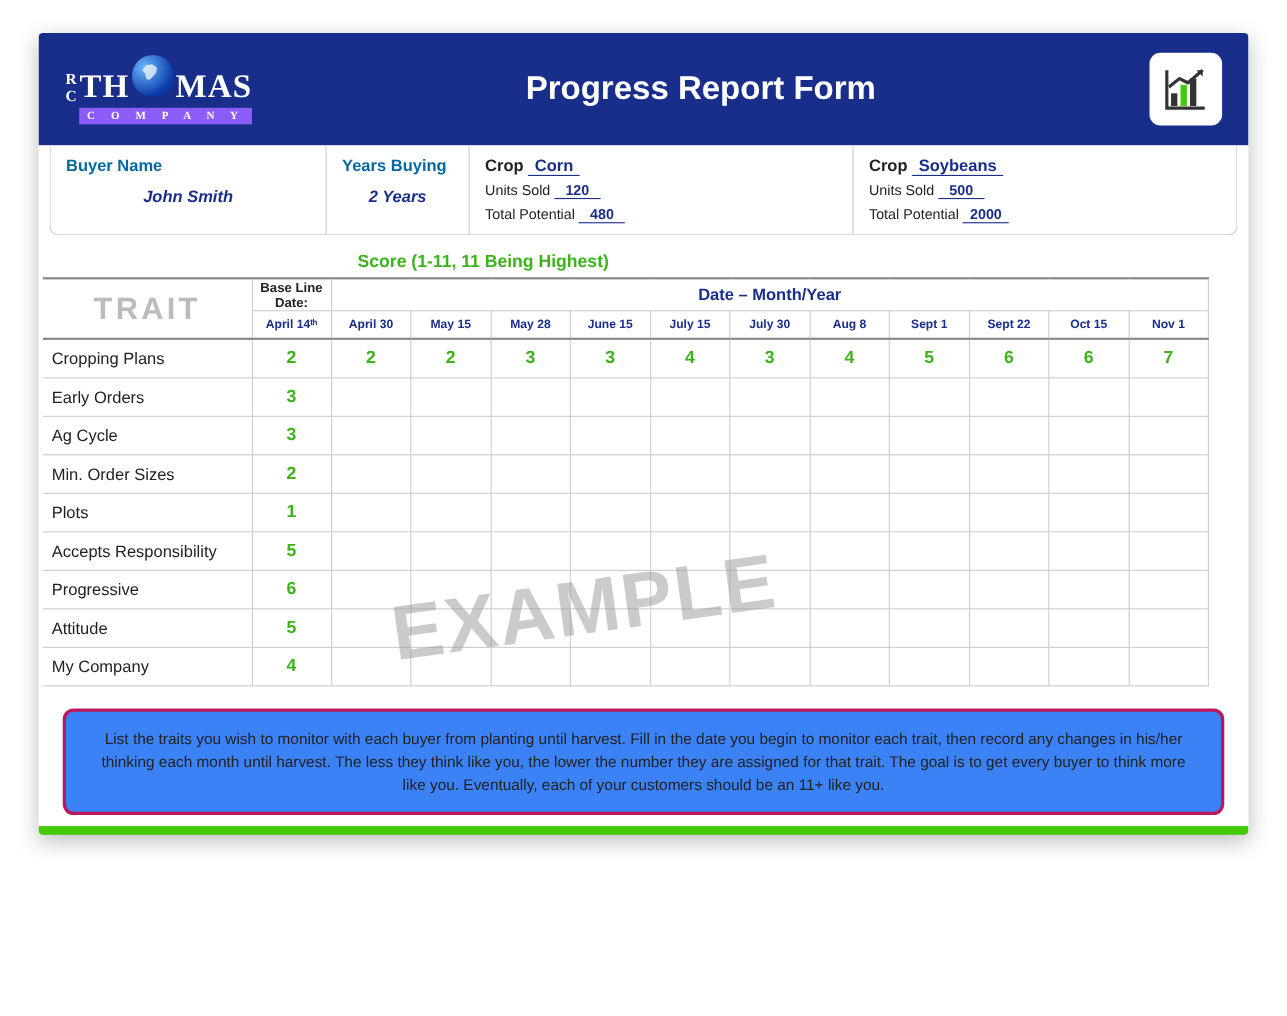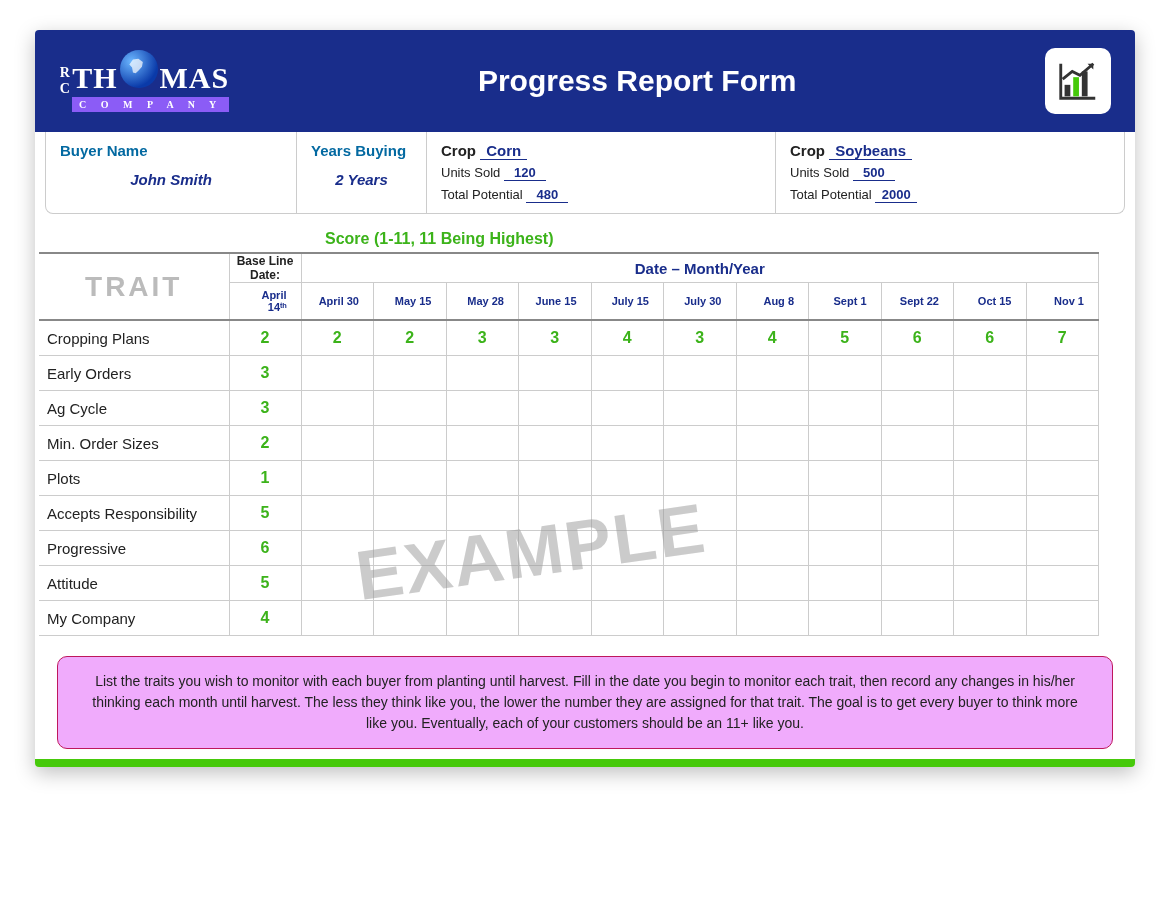--- a/index.html
+++ b/index.html
@@ -99,36 +99,36 @@
     position:relative;
   }
   .grid th, .grid td { border:1px solid #ccc; text-align:center; font-size:13px; }
   .grid .trait-col { width: 190px; }
   .grid .base-col { width: 72px; }
   .grid th.trait-head {
     font-size:28px; font-weight:800; color:#bbb; letter-spacing:3px; border:none;
   }
   .grid th.base-head { font-size:12px; font-weight:700; color:#222; }
   .grid th.date-head { color:#192d8b; font-weight:700; font-size:15px; border-bottom:none; }
-  .grid th.subdate { color:#192d8b; font-weight:600; font-size:11px; padding:6px 14px;text-align:right; }
+  .grid th.subdate { color:#192d8b; font-weight:600; font-size:11px; padding:6px 2px; }
   .grid td.trait-name { text-align:left; padding:1px 8px; font-size:15px; color:#222; border-left:none;}
   .grid td.score { color:#3cb31a; font-weight:700; font-size:16px; padding:8px 0;}
   .grid tr.top-border td, .grid tr.top-border th { border-top:2px solid #888;}
   .grid th.noborder-l { border-left:none; }
 
   .watermark {
     position:absolute; left:320px; top:260px; font-size:70px; font-weight:700;
     color:#999; opacity:0.5; transform:rotate(-8deg); letter-spacing:2px; pointer-events:none;
     z-index:5;
   }
   .table-wrap { position:relative; }
 
   
   .note-box {
-    margin:20px 22px 10px 22px; border:1px solid #be185d; border-radius:10px; background:#f0abfc;
+    margin:20px 22px 10px 22px; border:3px solid #be185d; border-radius:10px; background:#3b82f6;
     padding:14px 28px; font-size:14px; color:#222; text-align:center; line-height:1.5;
   }
   .url { text-align:right; color:#192d8b; font-weight:700; font-size:15px; padding:4px 24px 6px 0;}
   .green-bar { height:8px; background:#46c90a; }
 </style>
 </head>
 <body>
 
 <div class="page">
 

